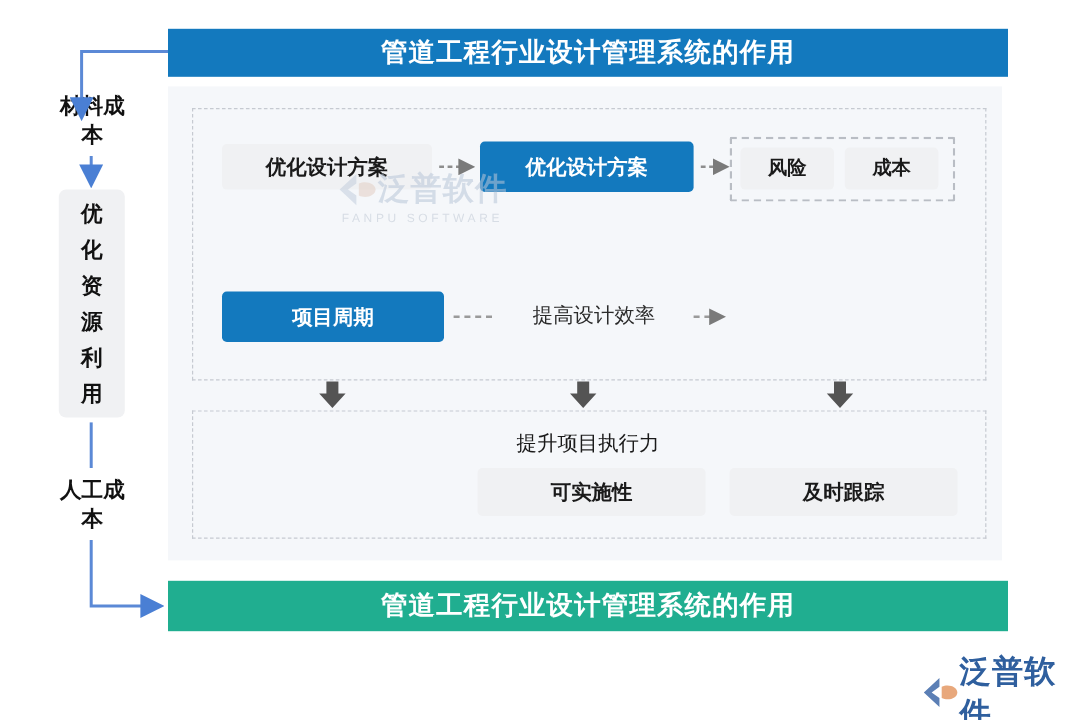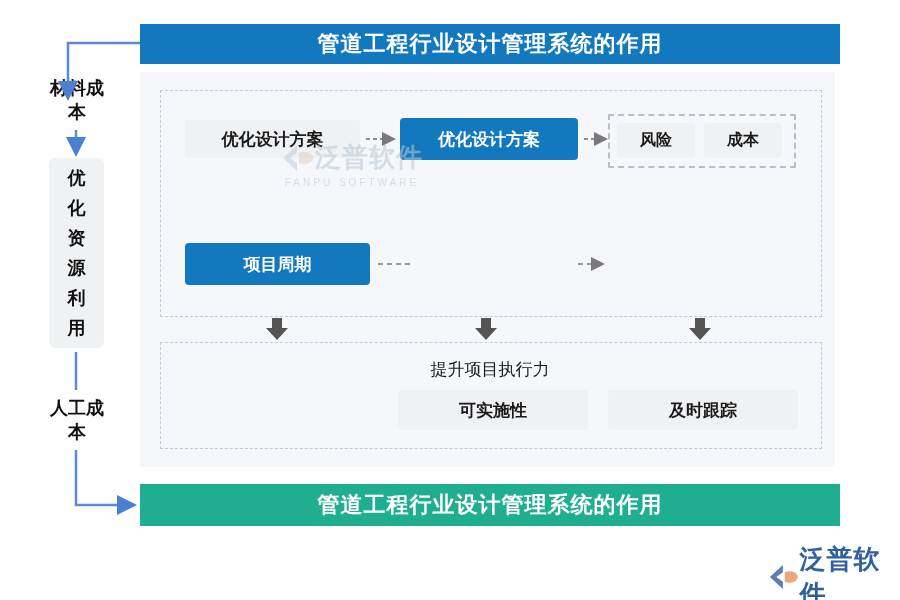--- a/index.html
+++ b/index.html
@@ -253,20 +253,21 @@
   <div class="node node-gray n-opt-gray">优化设计方案</div>
 
   <div class="node node-blue n-opt-blue">优化设计方案</div>
 
   <div class="dashed-risk-group"></div>
   <div class="node node-gray n-risk">风险</div>
   <div class="node node-gray n-cost">成本</div>
 
   <div class="node node-blue n-cycle">项目周期</div>
 
+  <div class="mid-label">提高设计效率</div>
 
 
   <div class="bottom-heading">提升项目执行力</div>
 
   <div class="node node-gray n-b2">可实施性</div>
   <div class="node node-gray n-b3">及时跟踪</div>
 
   <div class="watermark">
     <div class="wm-row">
       <svg width="34" height="30" viewBox="0 0 34 30">

